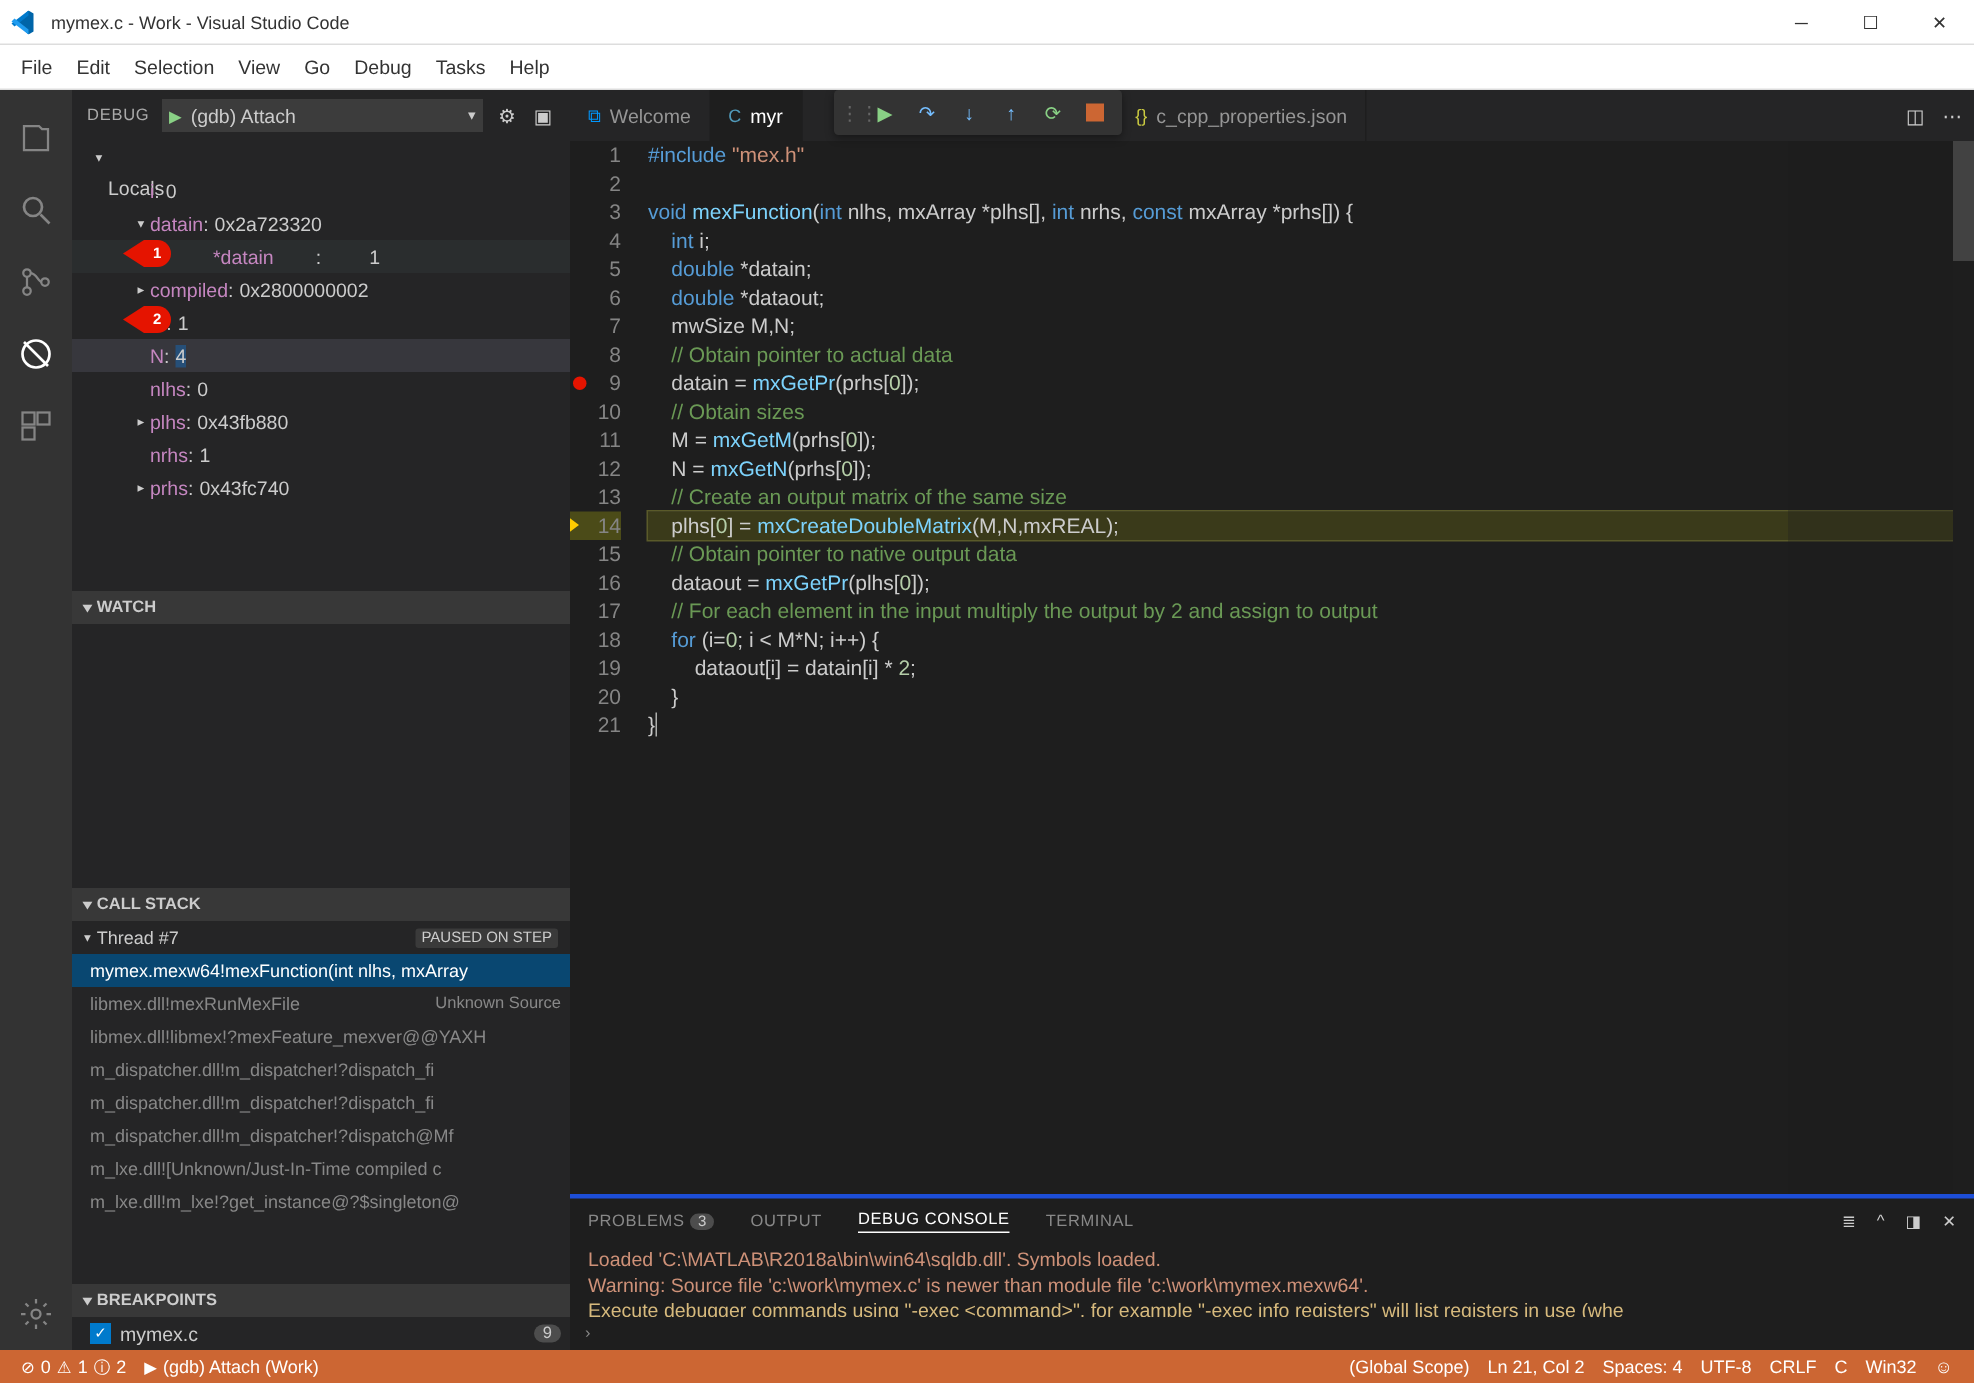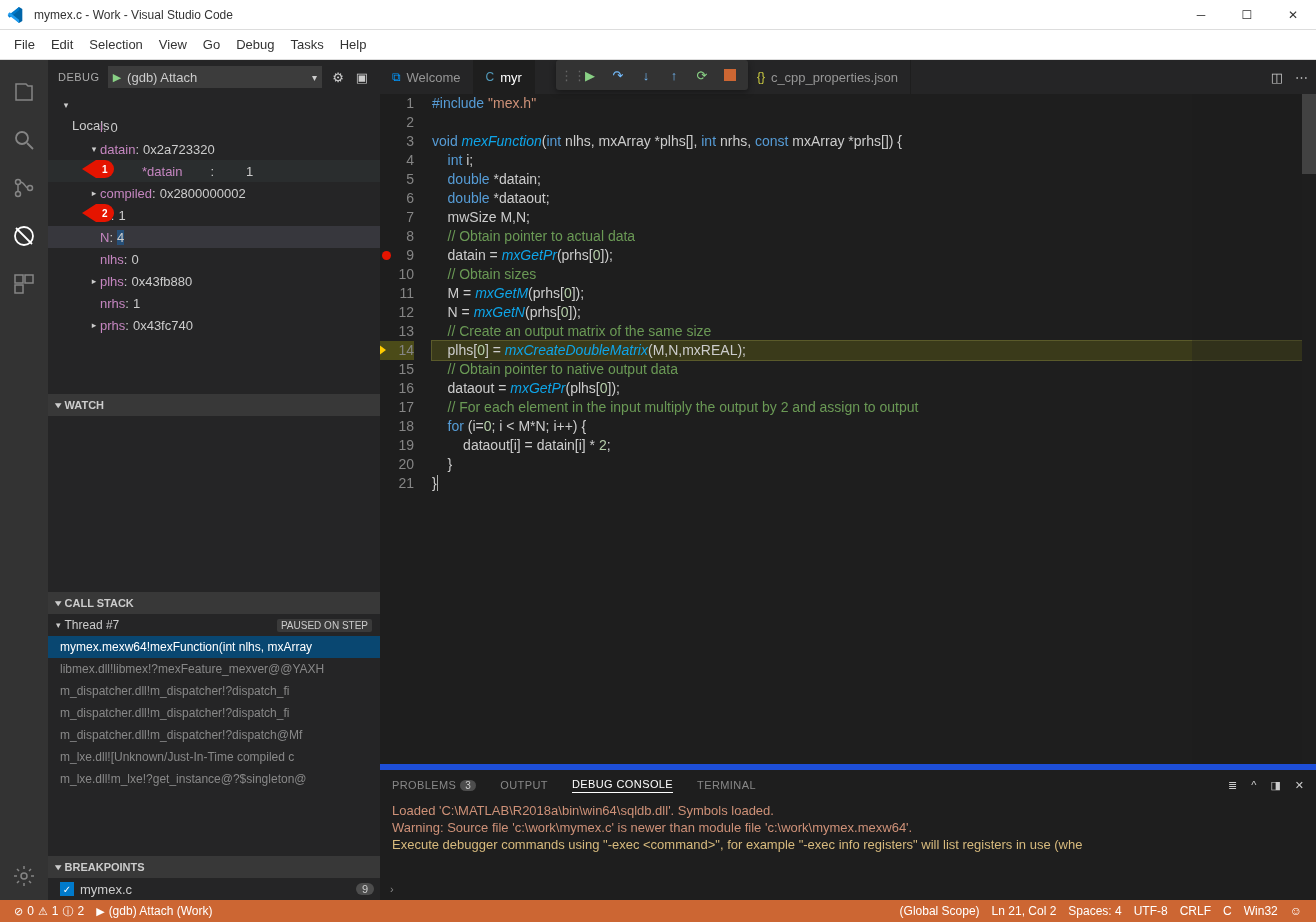--- a/index.html
+++ b/index.html
@@ -88,32 +88,32 @@
 .gutter .ln { height: 19px; position:relative;}
 .gutter .ln .bpdot { position:absolute; left:2px; top:5px; width:9px; height:9px; background:#e51400; border-radius:50%;}
 .gutter .ln .curptr { position:absolute; left:-2px; top:3px; width:0;height:0; border-top:6px solid transparent; border-bottom:6px solid transparent; border-left:8px solid #ffcc00;}
 .gutter .ln.cur { background:#4b4b18;}
 .code { flex: 1; line-height: 19px; white-space: pre; position: relative; }
 .code .line { height: 19px; }
 .code .line.current { background: #3a3a1a; outline: 1px solid #5a5a2a; }
 .kw { color: #569cd6; }
 .str { color: #ce9178; }
 .cmt { color: #6a9955; }
-.fn { color: #0ea5e9; font-style: italic; }
+.fn { color: #7dd3fc; }
 .num { color: #b5cea8; }
 .cursor-caret { border-left: 1px solid #aeafad; animation: blink 1s step-end infinite; }
 @keyframes blink { 50% { opacity: 0; } }
 
 
 .minimap { position:absolute; right:14px; top:0; width:110px; height:100%; background: rgba(30,30,30,0.5); pointer-events:none; opacity:0.6;}
 .editor .scrollbar { position:absolute; right:0; top:0; width:14px; height:100%; background:#1e1e1e;}
 .editor .scrollbar .thumb { width:100%; background:#424242; }
 
 
-.panel { height: 136px; background: #1e1e1e; border-top: 6px solid #1d4ed8; display: flex; flex-direction: column; }
+.panel { height: 104px; background: #1e1e1e; border-top: 3px solid #1d4ed8; display: flex; flex-direction: column; }
 .panel-tabs { height: 30px; display: flex; align-items: center; padding: 0 12px; gap: 24px; font-size: 11px; color: #888; }
 .panel-tabs .ptab { cursor: pointer; letter-spacing: 0.4px; display:flex; align-items:center; gap:4px;}
 .panel-tabs .ptab.active { color: #fff; border-bottom: 1px solid #fff; padding-bottom:2px;}
 .panel-tabs .badge { background: #4d4d4d; border-radius: 8px; padding: 0 5px; font-size: 10px; color:#ccc;}
 .panel-tabs .right { margin-left: auto; display: flex; gap: 14px; color:#ccc;}
 .panel-body { flex: 1; overflow: hidden; font-family: Consolas, monospace; font-size: 13px; padding: 2px 12px; line-height: 17px; }
 .panel-body .orange { color: #ce9178; }
 .panel-body .yellow { color: #d7ba7d; }
 
 
@@ -292,20 +292,24 @@
 
     <div class="section-header">CALL STACK</div>
     <div class="thread-header">
       <span style="font-size:9px;margin-right:4px">▾</span>
       <span>Thread #7</span>
       <span class="status">PAUSED ON STEP</span>
     </div>
     <div class="section-body" style="height:220px" id="callstack-container">
         <div class="callstack-row highlight">
           <span>mymex.mexw64!mexFunction(int nlhs, mxArray</span>
+        </div>
+        <div class="callstack-row">
+          <span>libmex.dll!mexRunMexFile</span>
+          <span class="right">Unknown Source</span>
         </div>
         <div class="callstack-row">
           <span>libmex.dll!libmex!?mexFeature_mexver@@YAXH</span>
         </div>
         <div class="callstack-row">
           <span>m_dispatcher.dll!m_dispatcher!?dispatch_fi</span>
         </div>
         <div class="callstack-row">
           <span>m_dispatcher.dll!m_dispatcher!?dispatch_fi</span>
         </div>

